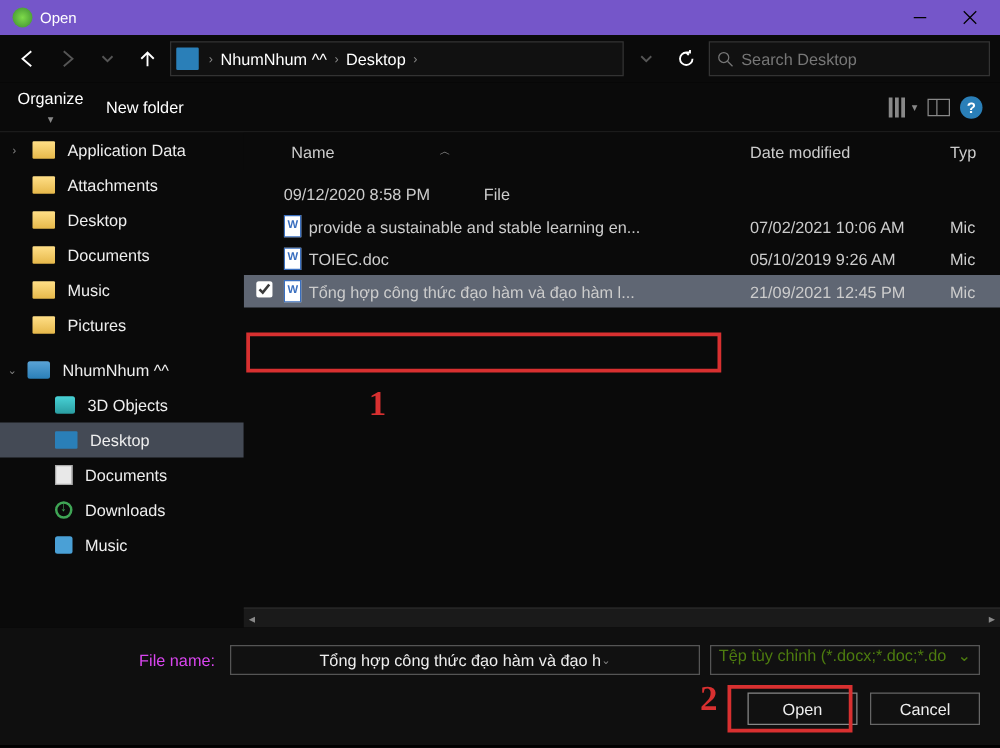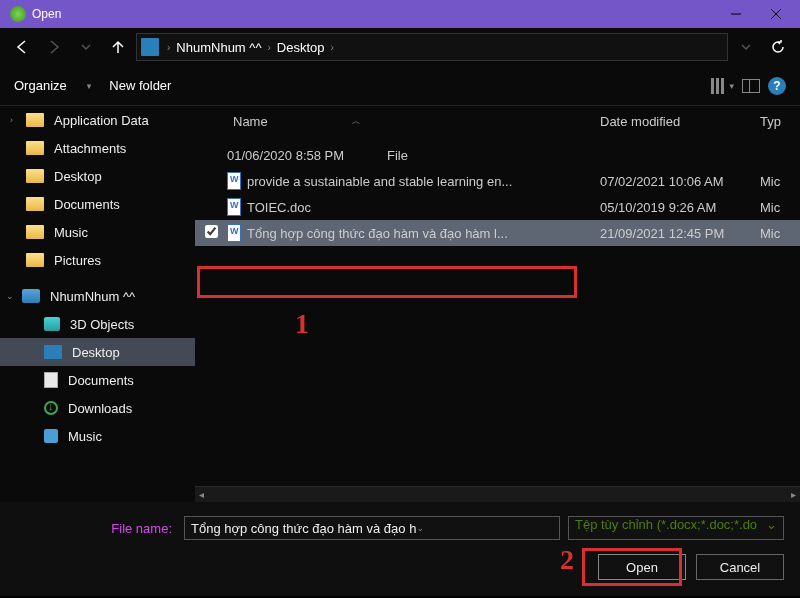--- a/index.html
+++ b/index.html
@@ -20,21 +20,21 @@
   .nav-btn svg { stroke: currentColor; stroke-width: 1.5; fill: none; }
   .breadcrumb { flex: 1; height: 28px; border: 1px solid #333; background: #111; display: flex; align-items: center; padding: 0 4px; }
   .breadcrumb .seg-icon { width: 18px; height: 18px; background: #2a7fb8; border-radius: 1px; margin-right: 4px; }
   .breadcrumb .sep { color: #888; margin: 0 4px; font-size: 10px; }
   .breadcrumb .crumb { color: #fff; padding: 0 2px; }
   .search-box { width: 225px; height: 28px; border: 1px solid #333; background: #111; display: flex; align-items: center; padding: 0 6px; color: #777; }
   .search-box svg { stroke: #777; fill: none; margin-right: 6px; }
 
   
   .toolbar { height: 40px; background: #0a0a0a; display: flex; align-items: center; padding: 0 14px; gap: 18px; border-bottom: 1px solid #222; }
-  .toolbar .org { color: #fff; display: flex; align-items: center; gap: 20px; }
+  .toolbar .org { color: #fff; display: flex; align-items: center; gap: 4px; flex-direction: column; }
   .toolbar .newf { color: #fff; }
   .toolbar .right { margin-left: auto; display: flex; align-items: center; gap: 8px; }
   .view-ico { display: flex; gap: 2px; align-items: center; }
   .view-ico .col { width: 3px; height: 16px; background: #888; }
   .pane-ico { width: 18px; height: 14px; border: 1px solid #888; display: inline-block; position: relative; }
   .pane-ico::before { content:""; position:absolute; left:6px; top:0; bottom:0; width:1px; background:#888; }
   .help-ico { width: 18px; height: 18px; background: #2a7fb8; border-radius: 50%; color: #fff; display: flex; align-items: center; justify-content: center; font-size: 12px; font-weight: bold; }
 
   
   .main { display: flex; height: 396px; background: #0a0a0a; }
@@ -76,21 +76,21 @@
   .redbox1 { position: absolute; border: 3px solid #d83030; pointer-events: none; }
   .annot   { position: absolute; color: #d83030; font-weight: bold; font-size: 28px; font-family: Georgia, serif; }
 
   .hscroll { height: 16px; background: #1a1a1a; border-top: 1px solid #2a2a2a; display:flex; align-items:center; justify-content:space-between; padding: 0 4px; }
   .hscroll .arr { color:#888; font-size:10px; }
 
   
   .bottom { background: #0f0f0f; padding: 14px 16px 16px; position: relative; }
   .fn-row { display: flex; align-items: center; gap: 8px; }
   .fn-label { width: 160px; text-align: right; color: #d946ef; padding-right: 4px; }
-  .fn-input { flex: 1; height: 24px; border: 1px solid #555; background: #111; color: #eee; padding: 0 6px; display:flex; align-items:center; justify-content:flex-start; }
+  .fn-input { flex: 1; height: 24px; border: 1px solid #555; background: #111; color: #eee; padding: 0 6px; display:flex; align-items:center; justify-content:center; }
   .fn-input .dd { color:#888; font-size:9px; }
   .ft-input { width: 216px; height: 24px; border: 1px solid #555; background: #111; color: #4d7c0f; padding: 0 6px; display:flex; justify-content:space-between; white-space:nowrap; overflow:hidden; }
   .btn-row { display: flex; justify-content: flex-end; gap: 10px; margin-top: 14px; }
   .btn { width: 88px; height: 26px; border: 1px solid #666; background: #111; color: #eee; display: flex; align-items: center; justify-content: center; }
   .btn.primary { border: 1px solid #888; }
 </style>
 </head>
 <body>
 
 <div class="title-bar">
@@ -142,20 +142,27 @@
   <div class="nav-btn disabled">
       <svg width="10" height="10">
         <path d="M1 3 L5 7 L9 3"></path>
       </svg>
     </div>
   <div class="nav-btn">
       <svg width="14" height="14">
         <path d="M12 7 A5 5 0 1 1 7 2 L9 4 M7 2 L10 2 L10 -1"></path>
       </svg>
     </div>
+  <div class="search-box">
+    <svg width="13" height="13">
+        <circle cx="5" cy="5" r="4"></circle>
+        <line x1="8" y1="8" x2="12" y2="12"></line>
+      </svg>
+    <span>Search Desktop</span>
+  </div>
 </div>
 
 <div class="toolbar">
   <div class="org">
     <span>Organize</span>
     <span style="font-size:9px;color:#888;">▾</span>
   </div>
   <div class="newf">New folder</div>
   <div class="right">
     <div class="view-ico">
@@ -240,21 +247,21 @@
         <span>Name</span>
         <span class="sort">︿</span>
       </div>
       <div class="col-date">Date modified</div>
       <div class="col-type">Typ</div>
     </div>
     <div class="rows" id="rows">
 
     <div class="row" style="margin-top: 6px;">
           <div class="ck"></div>
-          <div class="date-cell">01/06/2020 8:58 PM</div>
+          <div class="date-cell">09/12/2020 8:58 PM</div>
           <div class="type-cell">File</div>
         </div>
         <div class="row" style="margin-top: 0px; justify-content: center;">
           <div class="ck"></div>
           <div class="name-cell">
             <span class="file-word"></span>
             <span>provide a sustainable and stable learning en...</span>
           </div>
           <div class="date-cell">07/02/2021 10:06 AM</div>
           <div class="type-cell">Mic</div>

